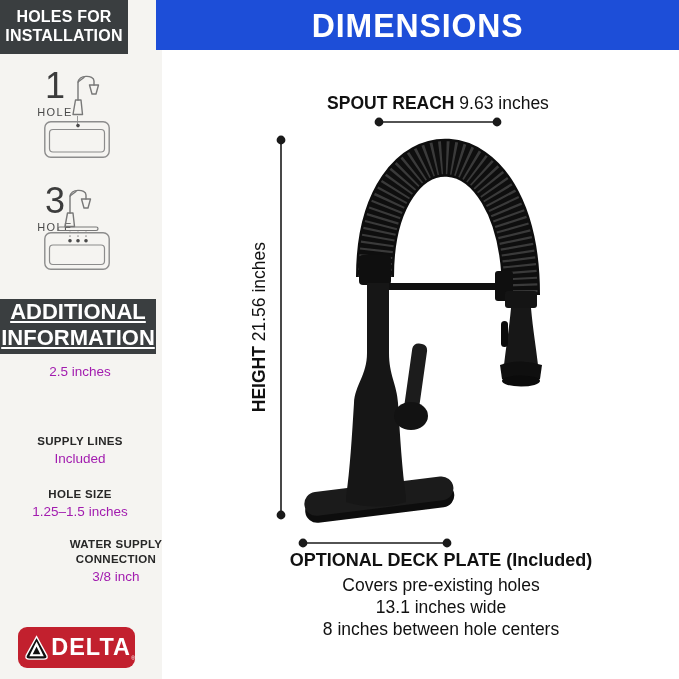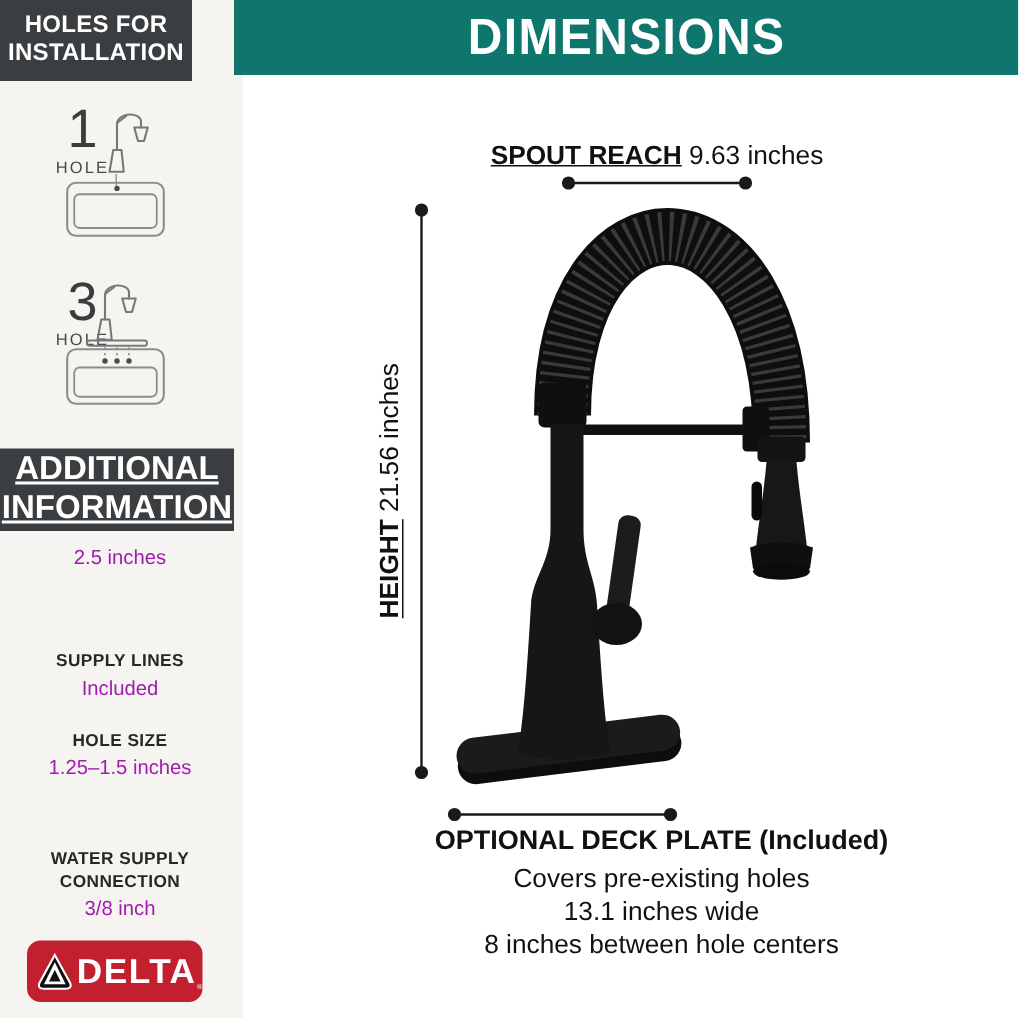--- a/index.html
+++ b/index.html
@@ -8,21 +8,21 @@
     font-family:"Liberation Sans", sans-serif; overflow:hidden; color:#1e1e1e;
   }
   
   .sidebar-bg { position:absolute; left:0; top:0; width:162px; height:679px; background:#f5f4f1; }
   .sidebar-header {
     position:absolute; left:0; top:0; width:128px; height:54px; background:#3a3e40;
     color:#fff; font-weight:bold; font-size:16px; line-height:1.18; letter-spacing:.2px;
     display:flex; align-items:center; justify-content:center; text-align:center; white-space:pre-line;
   }
   .main-header {
-    position:absolute; left:156px; top:0; width:523px; height:50px; background:#0f766e;
+    position:absolute; left:156px; top:0; width:523px; height:50px; background:#1d4ed8;
     color:#fff; display:flex; align-items:center; justify-content:center;
   }
   .main-header span { font-weight:bold; font-size:34px; letter-spacing:1px; transform:scaleX(.94); }
 
   .hole-num { position:absolute; width:38px; text-align:center; color:#3c3c3c; }
   .hole-num .num { display:block; font-size:36px; font-weight:300; line-height:1; }
   .hole-num .lbl { display:block; font-size:11px; letter-spacing:1.4px; margin-top:2px; color:#4a4a4a; }
   .icon-abs { position:absolute; }
   .drop-line { position:absolute; width:1px; background:#9a9a9a; }
 
@@ -37,21 +37,21 @@
 
   .delta-logo {
     position:absolute; left:18px; top:627px; width:117px; height:41px; background:#c2202e;
     border-radius:9px; display:flex; align-items:center; padding-left:6px; box-sizing:border-box;
   }
   .delta-logo .word { color:#fff; font-weight:bold; font-size:23px; letter-spacing:1px; margin-left:3px; transform:scaleX(1.02); }
   .delta-logo .tm { color:#fff; font-size:5px; align-self:flex-end; margin:0 0 7px 1px; }
 
   
   .spout-label { position:absolute; left:288px; top:93px; width:300px; text-align:center; font-size:17.5px; color:#111; white-space:nowrap; }
-  .bold { font-weight:bold;text-decoration:underline; }
+  .bold { font-weight:bold; }
   .height-label { position:absolute; left:248px; top:140px; width:22px; height:375px; display:flex; align-items:center; justify-content:center; }
   .height-label span.rot { writing-mode:vertical-rl; transform:rotate(180deg); font-size:17.5px; color:#111; white-space:nowrap; }
   .deck-label { position:absolute; left:258px; top:550px; width:366px; text-align:center; color:#111; }
   .deck-label .title { font-weight:bold; font-size:18px; margin-bottom:3px; }
   .deck-label .line { font-size:17.5px; line-height:22px; }
 
   svg { display:block; }
 </style>
 </head>
 <body>
@@ -123,21 +123,21 @@
     <div class="value">2.5 inches</div>
   </div>
   <div class="spec" style="top:434px;">
     <div class="label">SUPPLY LINES</div>
     <div class="value">Included</div>
   </div>
   <div class="spec" style="top:487px;">
     <div class="label">HOLE SIZE</div>
     <div class="value">1.25–1.5 inches</div>
   </div>
-  <div class="spec" style="top:566px;">
+  <div class="spec" style="top:537px;margin-left:36px;">
     <div class="label">WATER SUPPLY
 CONNECTION</div>
     <div class="value">3/8 inch</div>
   </div>
 
   <div class="delta-logo">
     <svg width="30" height="30" viewBox="0 0 33 33">
       <path d="M16.5 1.5 L30.2 26.5 Q31.6 31.2 26.2 31.2 L6.8 31.2 Q1.4 31.2 2.8 26.5 Z" fill="#101010" stroke="#ffffff" stroke-width="1.8"></path>
       <path d="M16.5 8 L26 27.2 H7 Z" fill="#ffffff"></path>
       <path d="M16.5 14.5 L21.6 24.8 H11.4 Z" fill="#101010"></path>

